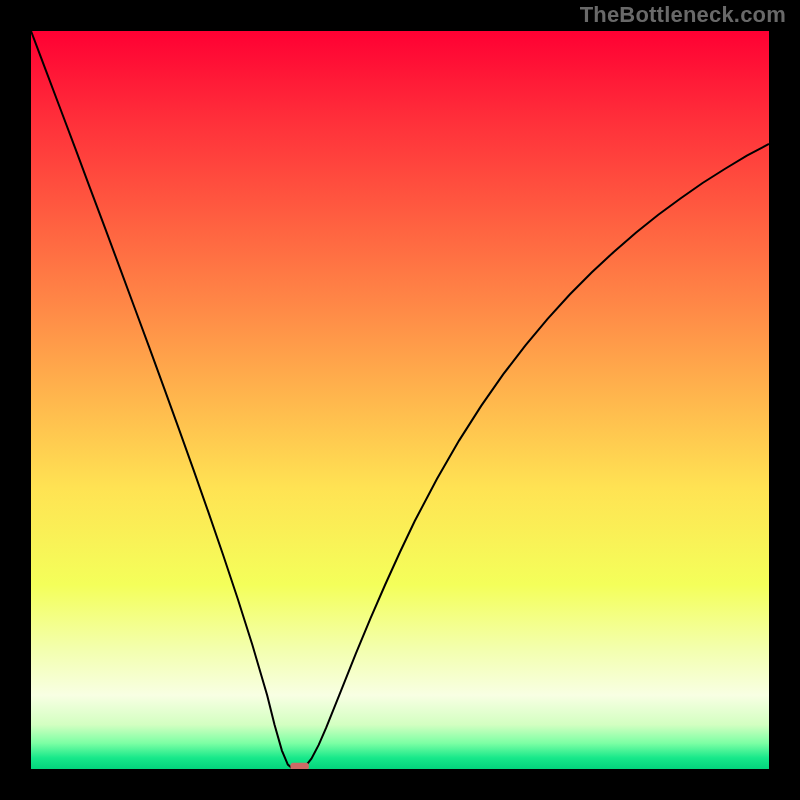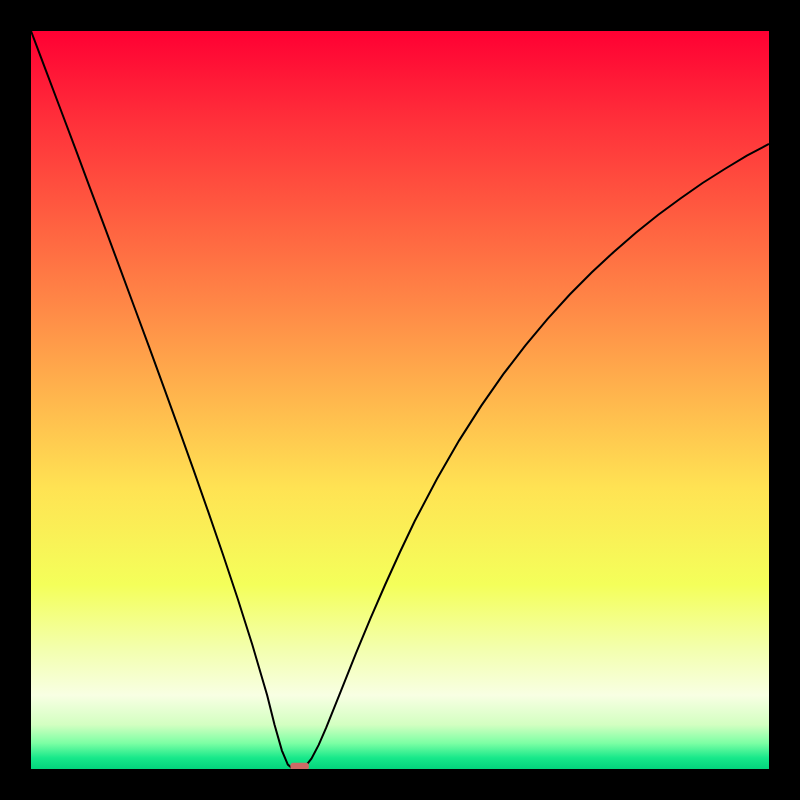--- a/index.html
+++ b/index.html
@@ -35,20 +35,21 @@
   .plot-area svg {
     display: block;
     width: 738px;
     height: 738px;
   }
 </style>
 </head>
 <body>
 
 <div class="outer-frame">
+  <div class="watermark">TheBottleneck.com</div>
 
   <div class="plot-area">
     <svg viewBox="0 0 738 738">
       <defs>
         <linearGradient id="bg-grad" x1="0" y1="0" x2="0" y2="1">
         <stop offset="0.00%" stop-color="#ff0033"></stop>
             <stop offset="12.00%" stop-color="#ff2f3a"></stop>
             <stop offset="25.00%" stop-color="#ff5d40"></stop>
             <stop offset="38.00%" stop-color="#ff8b47"></stop>
             <stop offset="50.00%" stop-color="#ffb74d"></stop>

